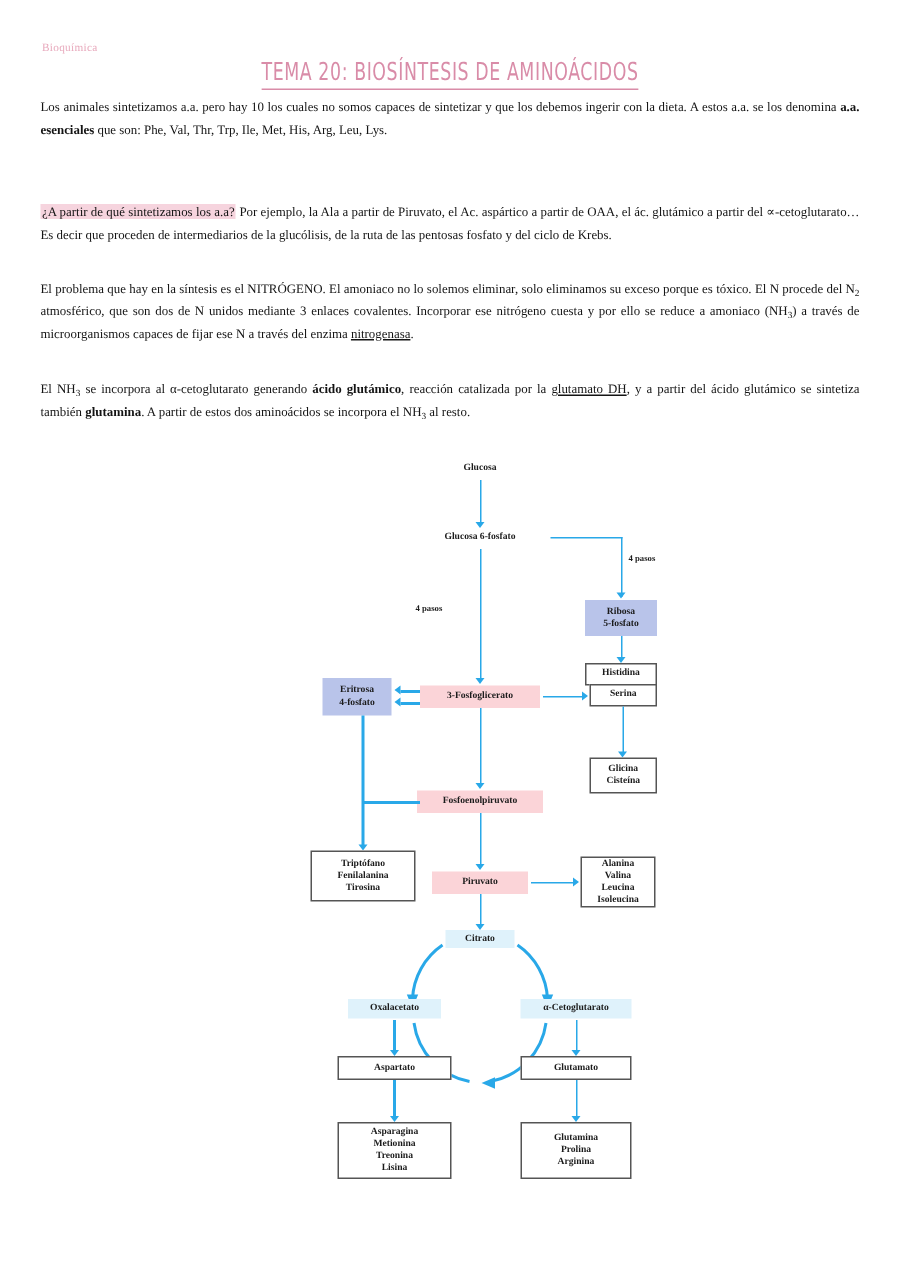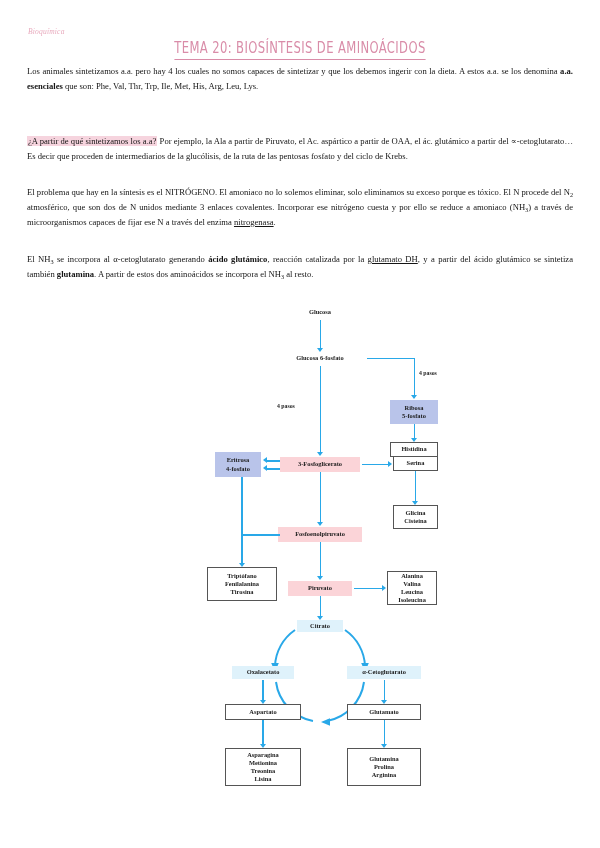--- a/index.html
+++ b/index.html
@@ -23,21 +23,20 @@
   }
 
   
   .course-label {
     position: absolute;
     left: 28px;
     top: 27px;
     font-size: 7.5px;
     color: #e8aabd;
     letter-spacing: .2px;
-    font-style: italic;
   }
 
   .doc-title {
     position: absolute;
     left: 0;
     right: 0;
     top: 38px;
     text-align: center;
     font-size: 16.5px;
     color: #d98ca8;
@@ -132,21 +131,21 @@
 </style>
 </head>
 <body>
 
 <div class="page">
 
   <div class="course-label">Bioquímica</div>
 
   <div class="doc-title"><span class="t">TEMA 20: BIOSÍNTESIS DE AMINOÁCIDOS</span></div>
 
-  <div class="body-text p1"><span>Los animales sintetizamos a.a. pero hay 4 los cuales no somos capaces de sintetizar y que los debemos ingerir con la dieta. A estos a.a. se los denomina </span><b>a.a. esenciales</b><span> que son: Phe, Val, Thr, Trp, Ile, Met, His, Arg, Leu, Lys.</span></div>
+  <div class="body-text p1"><span>Los animales sintetizamos a.a. pero hay 10 los cuales no somos capaces de sintetizar y que los debemos ingerir con la dieta. A estos a.a. se los denomina </span><b>a.a. esenciales</b><span> que son: Phe, Val, Thr, Trp, Ile, Met, His, Arg, Leu, Lys.</span></div>
 
   <div class="body-text p2"><span class="hl">¿A partir de qué sintetizamos los a.a?</span><span> Por ejemplo, la Ala a partir de Piruvato, el Ac. aspártico a partir de OAA, el ác. glutámico a partir del ∝-cetoglutarato… Es decir que proceden de intermediarios de la glucólisis, de la ruta de las pentosas fosfato y del ciclo de Krebs.</span></div>
 
   <div class="body-text p3"><span>El problema que hay en la síntesis es el NITRÓGENO. El amoniaco no lo solemos eliminar, solo eliminamos su exceso porque es tóxico. El N procede del N</span><sub>2</sub><span> atmosférico, que son dos de N unidos mediante 3 enlaces covalentes. Incorporar ese nitrógeno cuesta y por ello se reduce a amoniaco (NH</span><sub>3</sub><span>) a través de microorganismos capaces de fijar ese N a través del enzima </span><span class="ul">nitrogenasa</span><span>.</span></div>
 
   <div class="body-text p4"><span>El NH</span><sub>3</sub><span> se incorpora al α-cetoglutarato generando </span><b>ácido glutámico</b><span>, reacción catalizada por la </span><span class="ul">glutamato DH</span><span>, y a partir del ácido glutámico se sintetiza también </span><b>glutamina</b><span>. A partir de estos dos aminoácidos se incorpora el NH</span><sub>3</sub><span> al resto.</span></div>
 
   <div class="diagram">
 
     <div class="node n-plain" style="left:258px; top:6px; width:70px; height:12px;">Glucosa</div>

